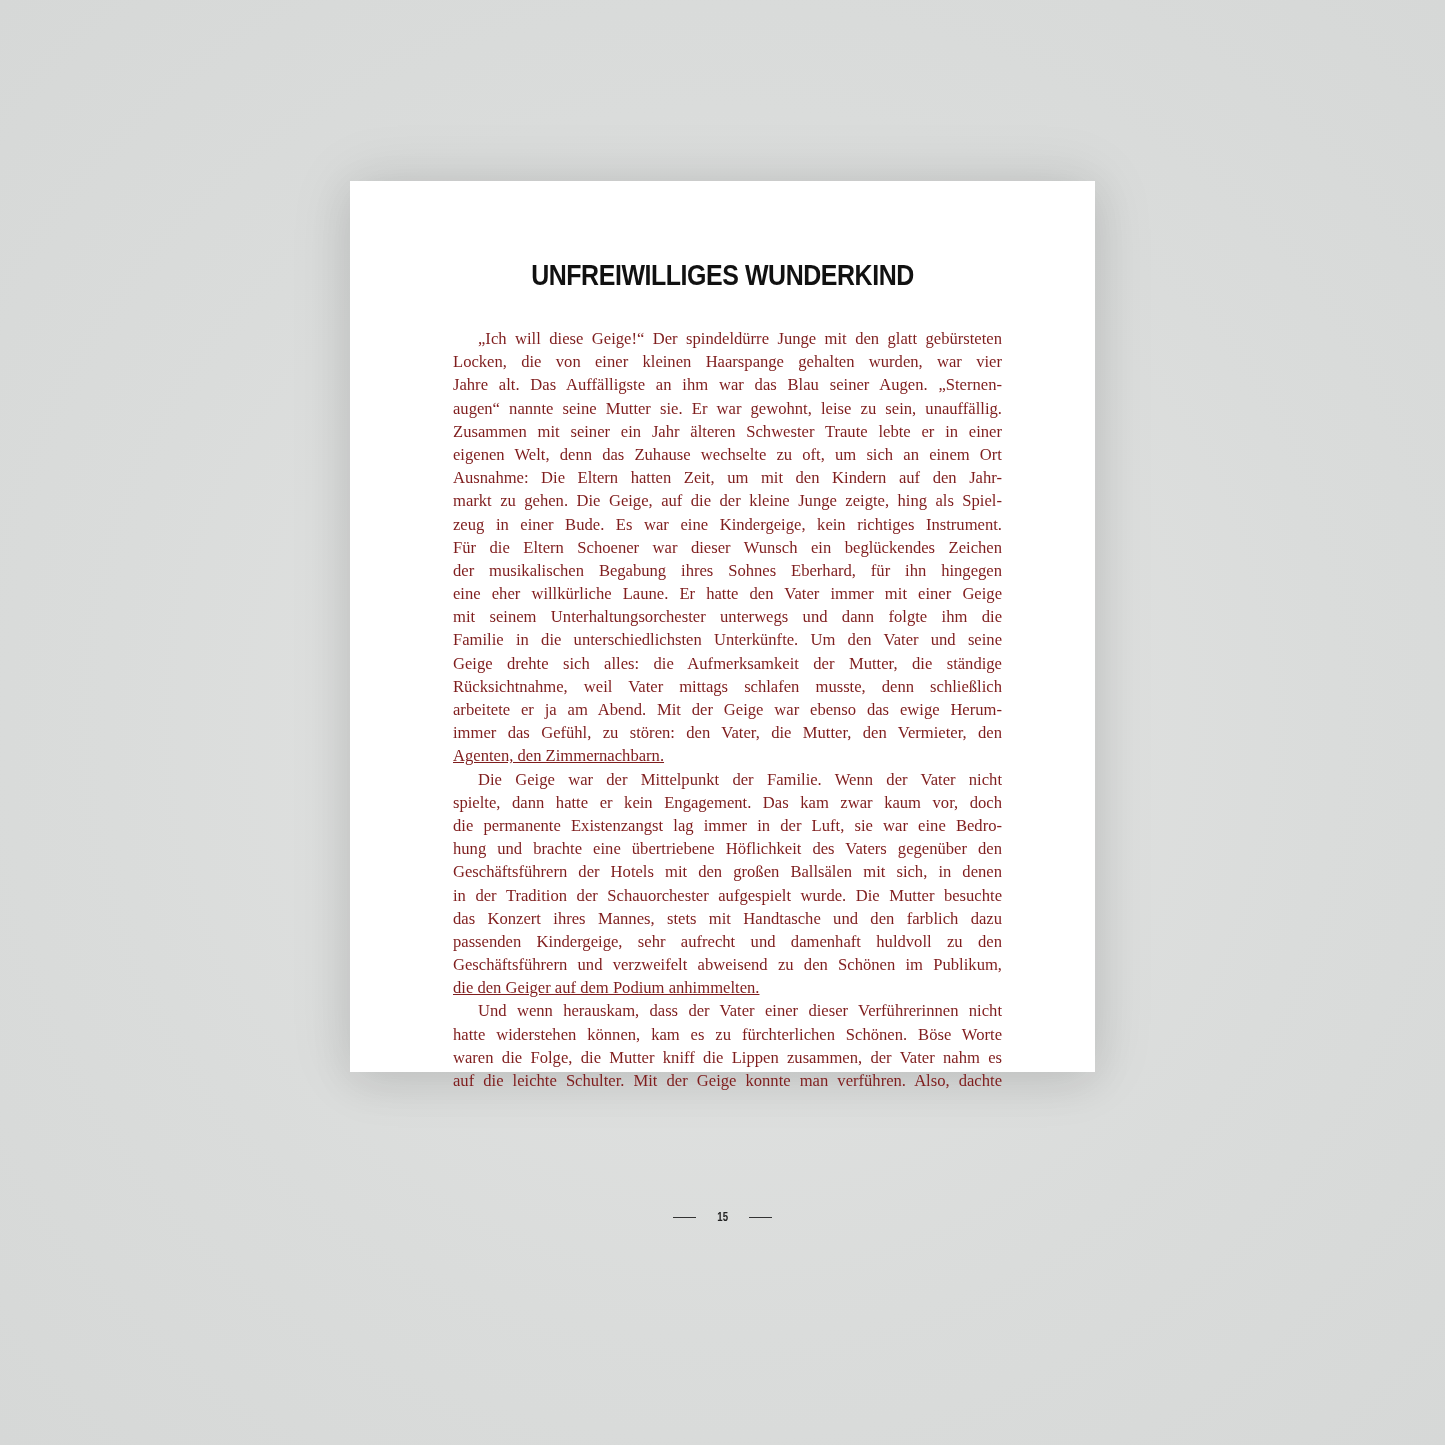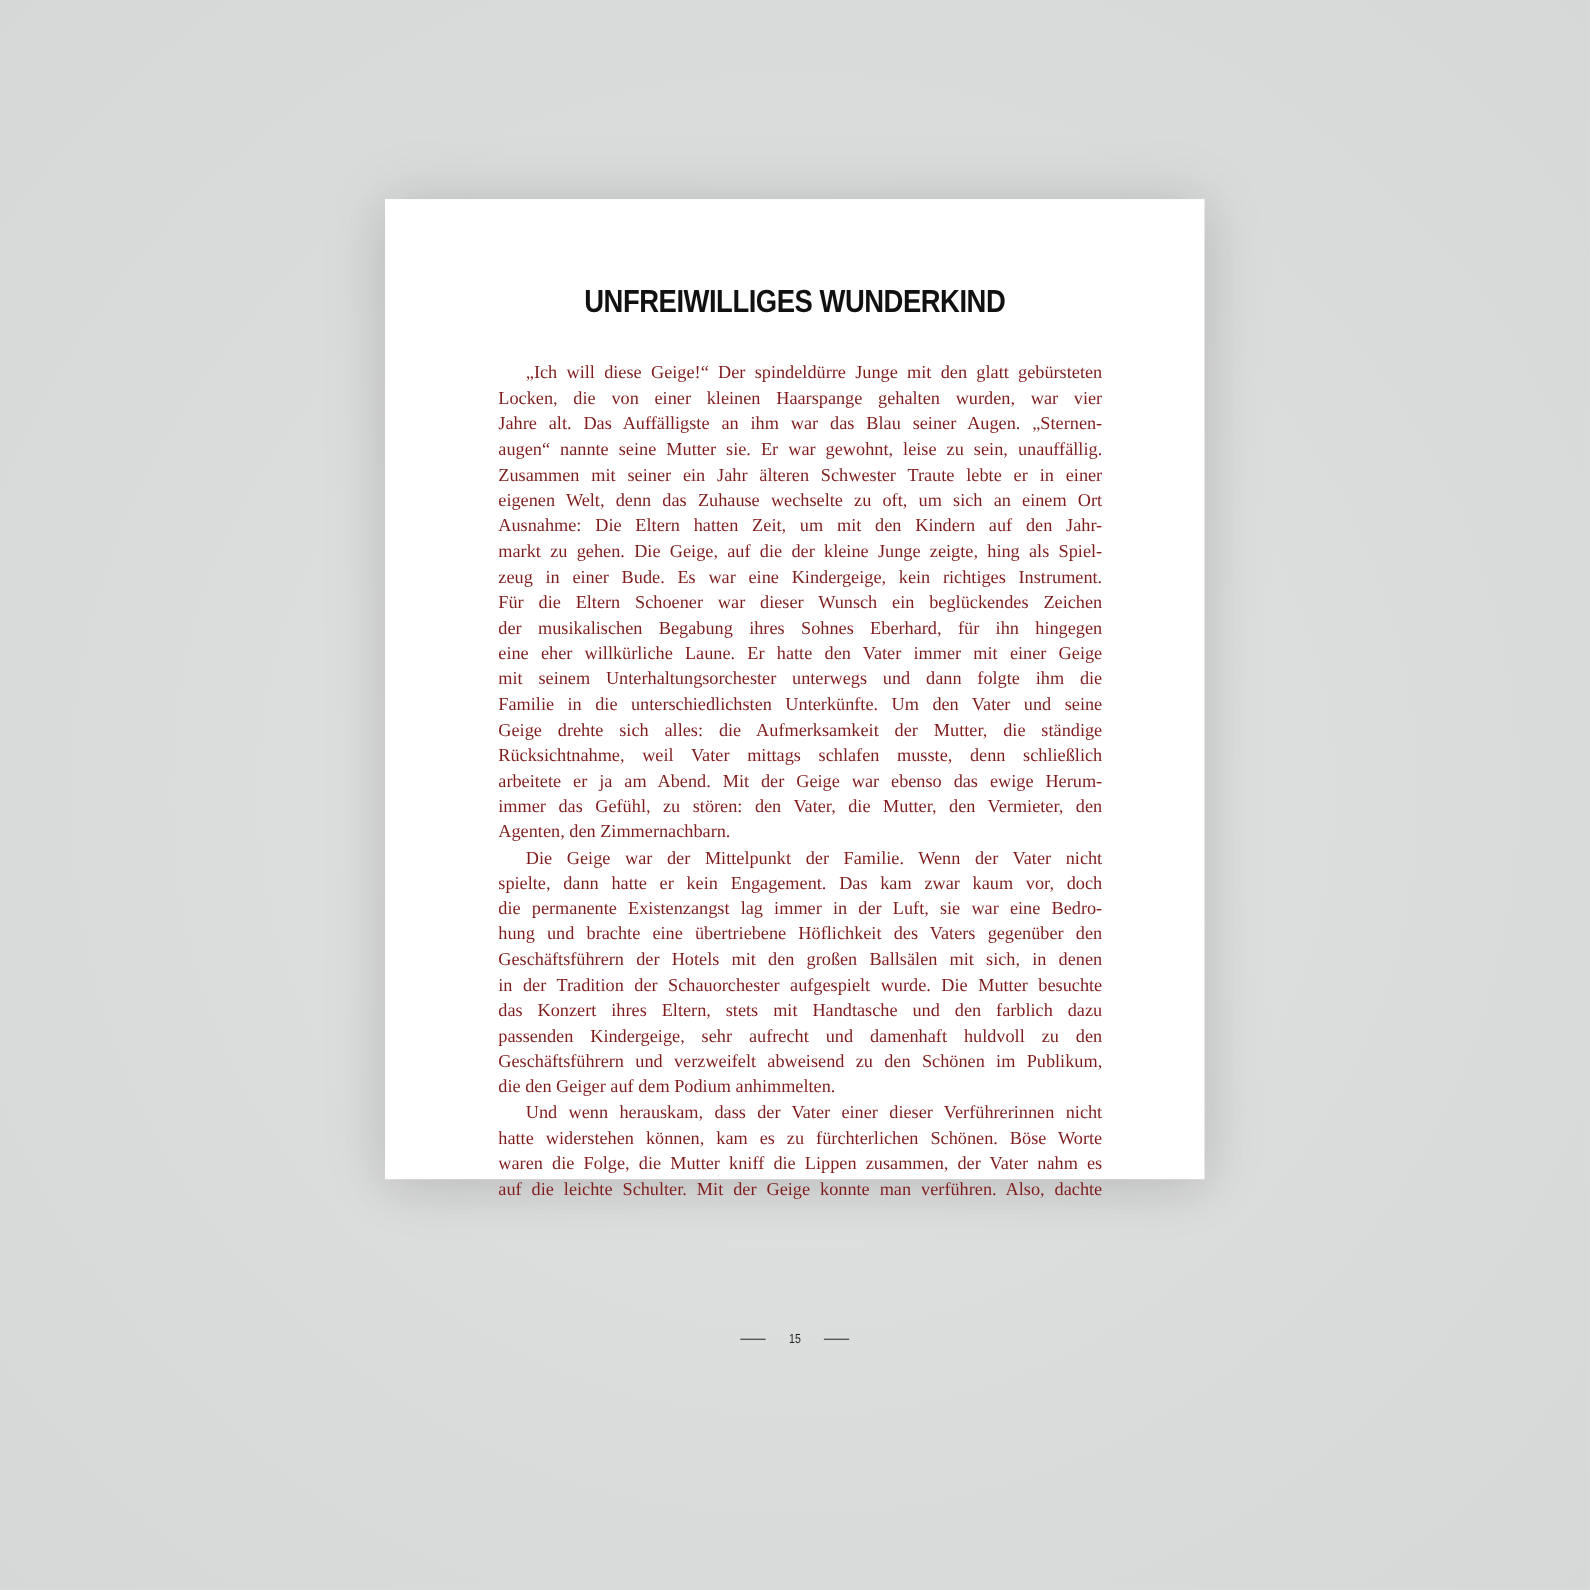--- a/index.html
+++ b/index.html
@@ -43,26 +43,27 @@
     height: 23.2px;
     line-height: 23.2px;
     font-size: 16.6px;
     color: #7f1d1d;
     text-align: justify;
     text-align-last: justify;
     white-space: nowrap;
     overflow: hidden;
   }
   .line.indent { padding-left: 25px; }
-  .line.last { text-align-last: left; }
+  .line.last { text-align-last: left; text-decoration: underline; }
   .folio {
     position: absolute;
     left: 0; right: 0; top: 1029px;
     display: flex; justify-content: center; align-items: center;
     gap: 20px;
+    font-weight: bold;
   }
   .rule { width: 23px; height: 1px; background: #333; }
   .pnum {
     font-family: "Liberation Sans", sans-serif;
     font-size: 12px;
     color: #222;
     transform: scaleX(0.8);
   }
 </style>
 </head>
@@ -94,21 +95,21 @@
     <span class="line">arbeitete er ja am Abend. Mit der Geige war ebenso das ewige Herum-</span>
     <span class="line">immer das Gefühl, zu stören: den Vater, die Mutter, den Vermieter, den</span>
     <span class="line last">Agenten, den Zimmernachbarn.</span>
 
     <span class="line indent">Die Geige war der Mittelpunkt der Familie. Wenn der Vater nicht</span>
     <span class="line">spielte, dann hatte er kein Engagement. Das kam zwar kaum vor, doch</span>
     <span class="line">die permanente Existenzangst lag immer in der Luft, sie war eine Bedro-</span>
     <span class="line">hung und brachte eine übertriebene Höflichkeit des Vaters gegenüber den</span>
     <span class="line">Geschäftsführern der Hotels mit den großen Ballsälen mit sich, in denen</span>
     <span class="line">in der Tradition der Schauorchester aufgespielt wurde. Die Mutter besuchte</span>
-    <span class="line">das Konzert ihres Eltern, stets mit Handtasche und den farblich dazu</span>
+    <span class="line">das Konzert ihres Mannes, stets mit Handtasche und den farblich dazu</span>
     <span class="line">passenden Kindergeige, sehr aufrecht und damenhaft huldvoll zu den</span>
     <span class="line">Geschäftsführern und verzweifelt abweisend zu den Schönen im Publikum,</span>
     <span class="line last">die den Geiger auf dem Podium anhimmelten.</span>
 
     <span class="line indent">Und wenn herauskam, dass der Vater einer dieser Verführerinnen nicht</span>
     <span class="line">hatte widerstehen können, kam es zu fürchterlichen Schönen. Böse Worte</span>
     <span class="line">waren die Folge, die Mutter kniff die Lippen zusammen, der Vater nahm es</span>
     <span class="line">auf die leichte Schulter. Mit der Geige konnte man verführen. Also, dachte</span>
   </div>
 

